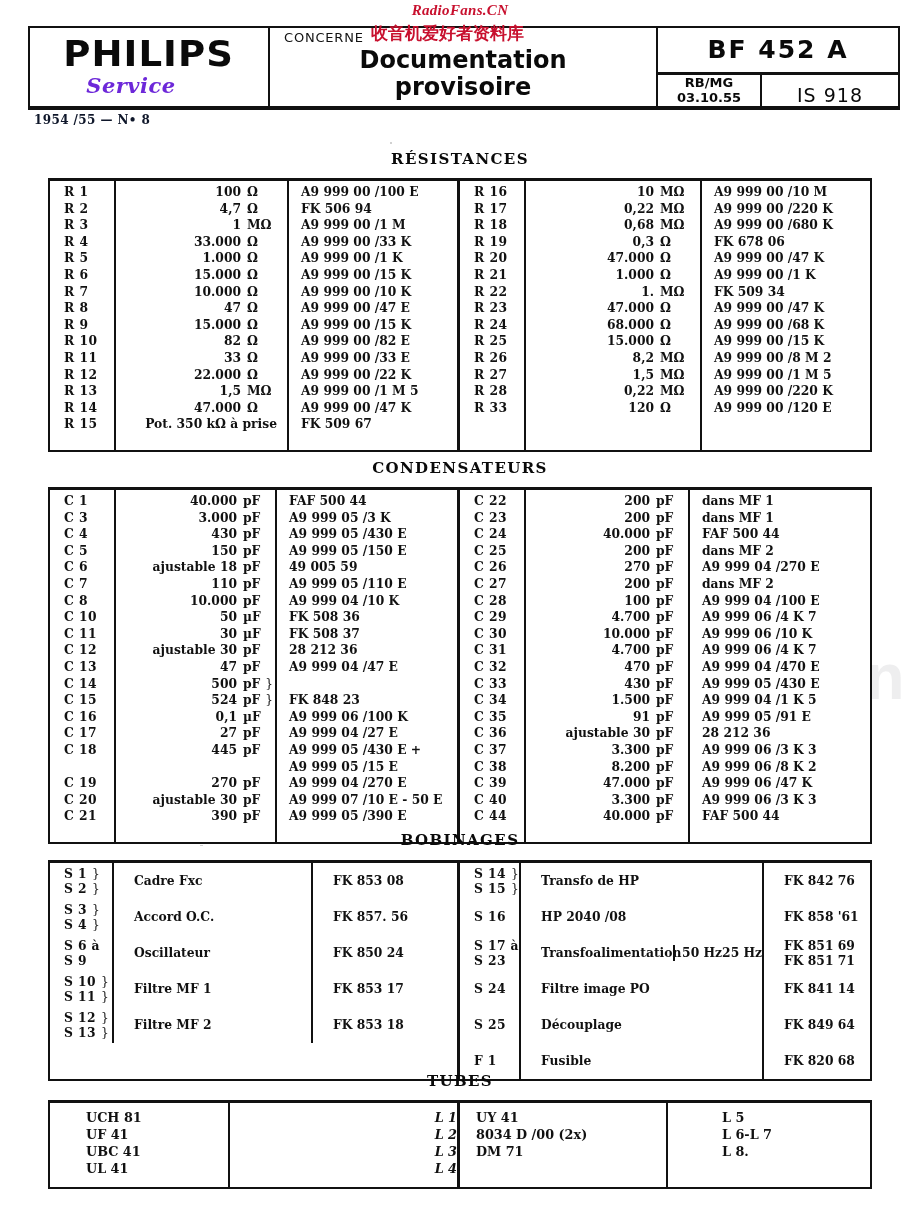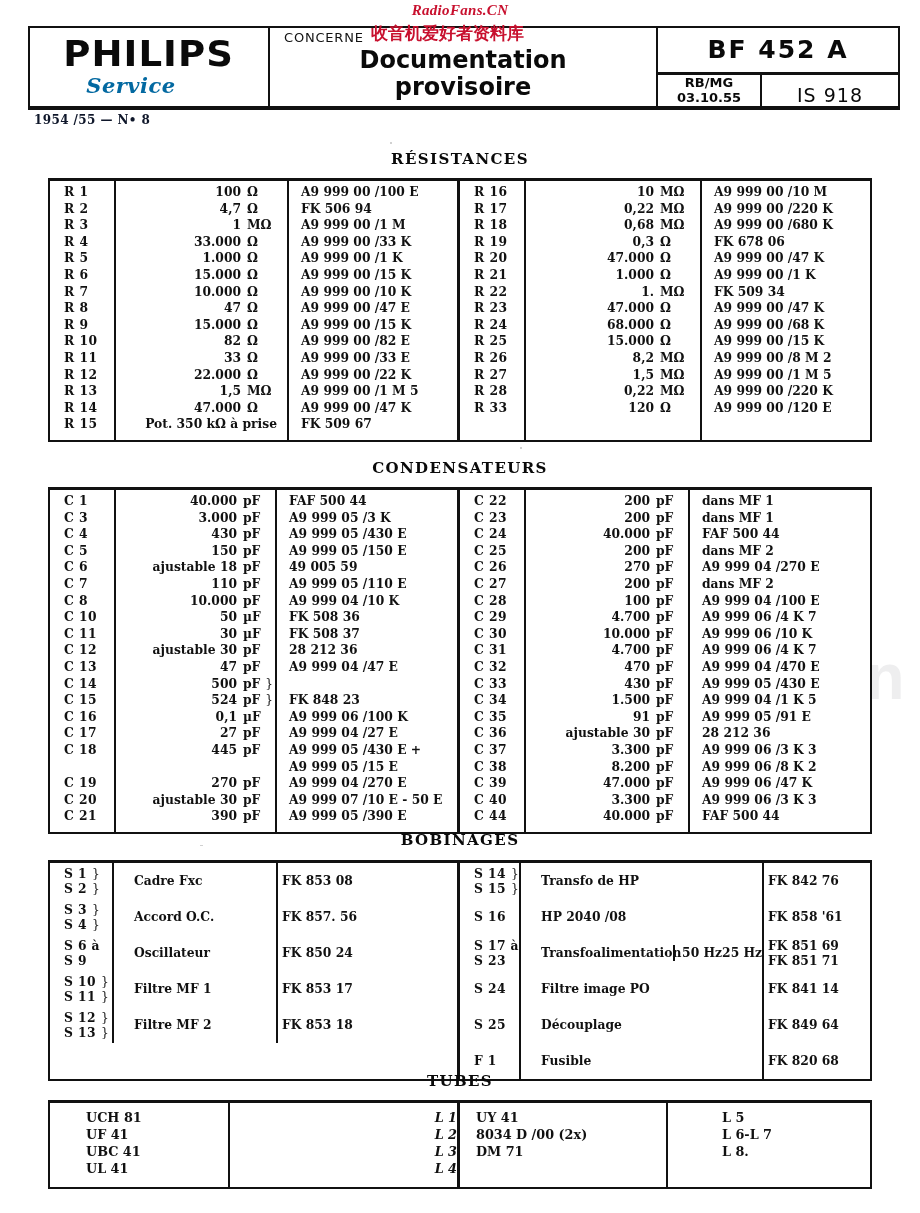--- a/index.html
+++ b/index.html
@@ -97,21 +97,21 @@
     transform: scaleX(1.06);
   }
   .service-word {
     font-family: "DejaVu Serif", serif;
     font-style: italic;
     font-weight: bold;
     font-size: 21px;
     letter-spacing: 0.5px;
     margin-top: 2px;
     margin-right: 36px;
-    color: #0369a1;
+    color: #6d28d9;
   }
   .h-mid {
     flex: 1;
     border-right: 2px solid #111;
     box-sizing: border-box;
     position: relative;
     display: flex;
     flex-direction: column;
     align-items: center;
     justify-content: flex-end;
@@ -236,21 +236,21 @@
   }
   .col-val {
     flex: 1;
     border-right: 2px solid #111;
     box-sizing: border-box;
     padding: 3px 0 3px 0;
   }
   .col-code {
     width: 192px;
     box-sizing: border-box;
-    padding: 3px 0 7px 12px;
+    padding: 3px 0 17px 12px;
   }
   .r {
     font-family: "DejaVu Serif", serif;
     font-weight: bold;
     font-size: 12.3px;
     line-height: 16.6px;
     height: 16.6px;
     white-space: nowrap;
     color: #111;
   }
@@ -291,23 +291,23 @@
     box-sizing: border-box;
     padding-left: 14px;
   }
   .bob-name {
     flex: 1;
     border-right: 2px solid #111;
     box-sizing: border-box;
     padding-left: 20px;
   }
   .bob-code {
-    width: 179px;
-    box-sizing: border-box;
-    padding-left: 4px;
+    width: 144px;
+    box-sizing: border-box;
+    padding-left: 20px;
   }
   .brow {
     font-family: "DejaVu Serif", serif;
     font-weight: bold;
     font-size: 12.3px;
     color: #111;
     box-sizing: border-box;
     display: flex;
     flex-direction: column;
     justify-content: center;

